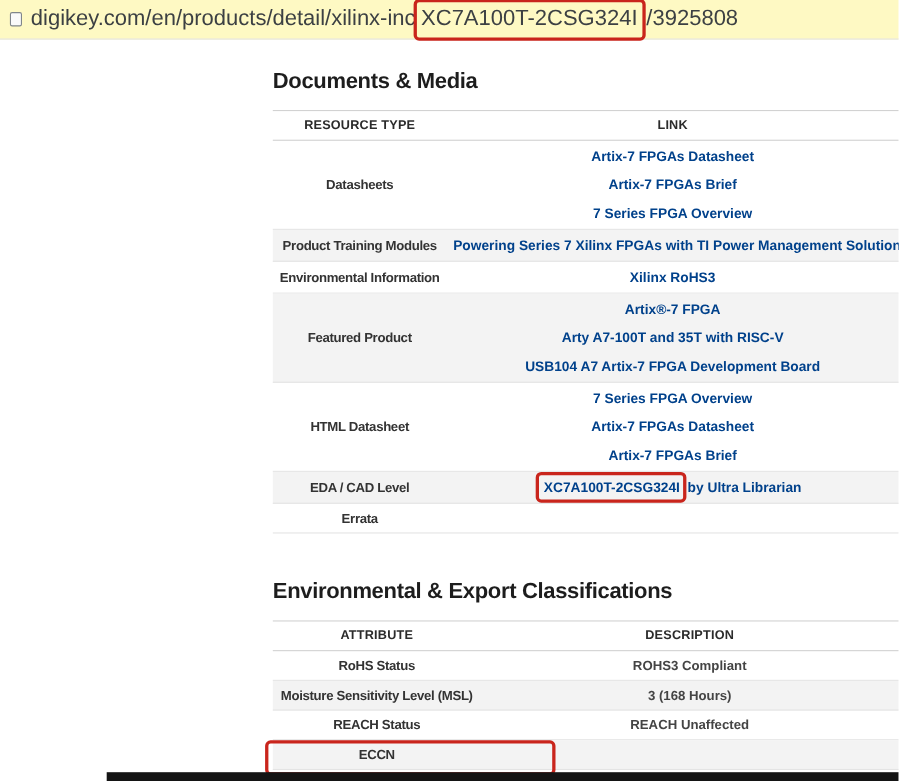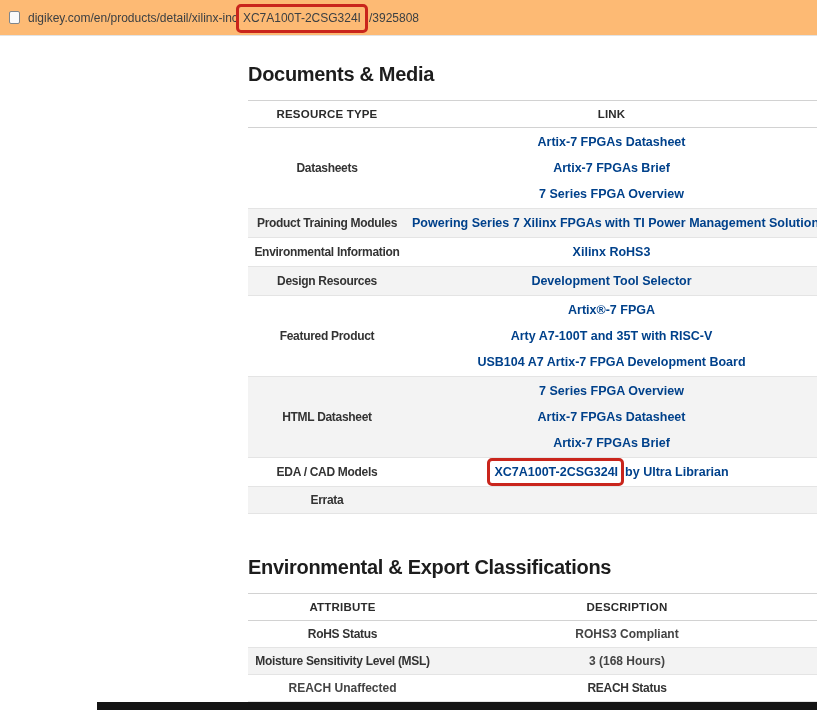--- a/index.html
+++ b/index.html
@@ -8,26 +8,26 @@
     width:817px; height:710px;
     font-family:"Liberation Sans", sans-serif;
     background:#ffffff;
     position:relative;
     overflow:hidden;
   }
 
   
   .urlbar {
     height:36px;
-    background:#fdba74;
+    background:#fef9c3;
     border-bottom:1px solid #e3e3e3;
     display:flex;
     align-items:center;
     padding:0 10px 0 9px;
-    font-size:12px;
+    font-size:20px;
     color:#3c4043;
     white-space:nowrap;
   }
   .site-icon {
     width:11px; height:13px;
     border:1.5px solid #80868b;
     border-radius:2px;
     background:#fafafa;
     margin-right:8px;
     flex:none;
@@ -157,47 +157,41 @@
         </div>
       </div>
 
       <div class="trow">
         <div class="cell label">Environmental Information</div>
         <div class="cell links">
           <a class="doclink" href="#">Xilinx RoHS3</a>
         </div>
       </div>
 
-      <div class="trow">
-        <div class="cell label">Design Resources</div>
-        <div class="cell links">
-          <a class="doclink" href="#">Development Tool Selector</a>
-        </div>
-      </div>
 
       <div class="trow">
         <div class="cell label">Featured Product</div>
         <div class="cell links">
           <a class="doclink" href="#">Artix®-7 FPGA</a>
           <a class="doclink" href="#">Arty A7-100T and 35T with RISC-V</a>
           <a class="doclink" href="#">USB104 A7 Artix-7 FPGA Development Board</a>
         </div>
       </div>
 
       <div class="trow">
         <div class="cell label">HTML Datasheet</div>
         <div class="cell links">
           <a class="doclink" href="#">7 Series FPGA Overview</a>
           <a class="doclink" href="#">Artix-7 FPGAs Datasheet</a>
           <a class="doclink" href="#">Artix-7 FPGAs Brief</a>
         </div>
       </div>
 
       <div class="trow">
-        <div class="cell label">EDA / CAD Models</div>
+        <div class="cell label">EDA / CAD Level</div>
         <div class="cell links">
           <a class="doclink" href="#"><span class="anno eda-anno"><span>XC7A100T-2CSG324I</span></span><span>by Ultra Librarian</span></a>
         </div>
       </div>
 
       <div class="trow">
         <div class="cell label">Errata</div>
       </div>
 
     </div>
@@ -216,22 +210,22 @@
         <div class="cell label">RoHS Status</div>
         <div class="cell value">ROHS3 Compliant</div>
       </div>
 
       <div class="trow">
         <div class="cell label">Moisture Sensitivity Level (MSL)</div>
         <div class="cell value">3 (168 Hours)</div>
       </div>
 
       <div class="trow">
+        <div class="cell label">REACH Status</div>
         <div class="cell value">REACH Unaffected</div>
-        <div class="cell label">REACH Status</div>
       </div>
 
       <div class="trow eccn-row">
         <div class="cell label">ECCN</div>
       </div>
 
       <div class="trow">
         <div class="cell label">HTSUS</div>
         <div class="cell value">8542.39.0001</div>
       </div>

